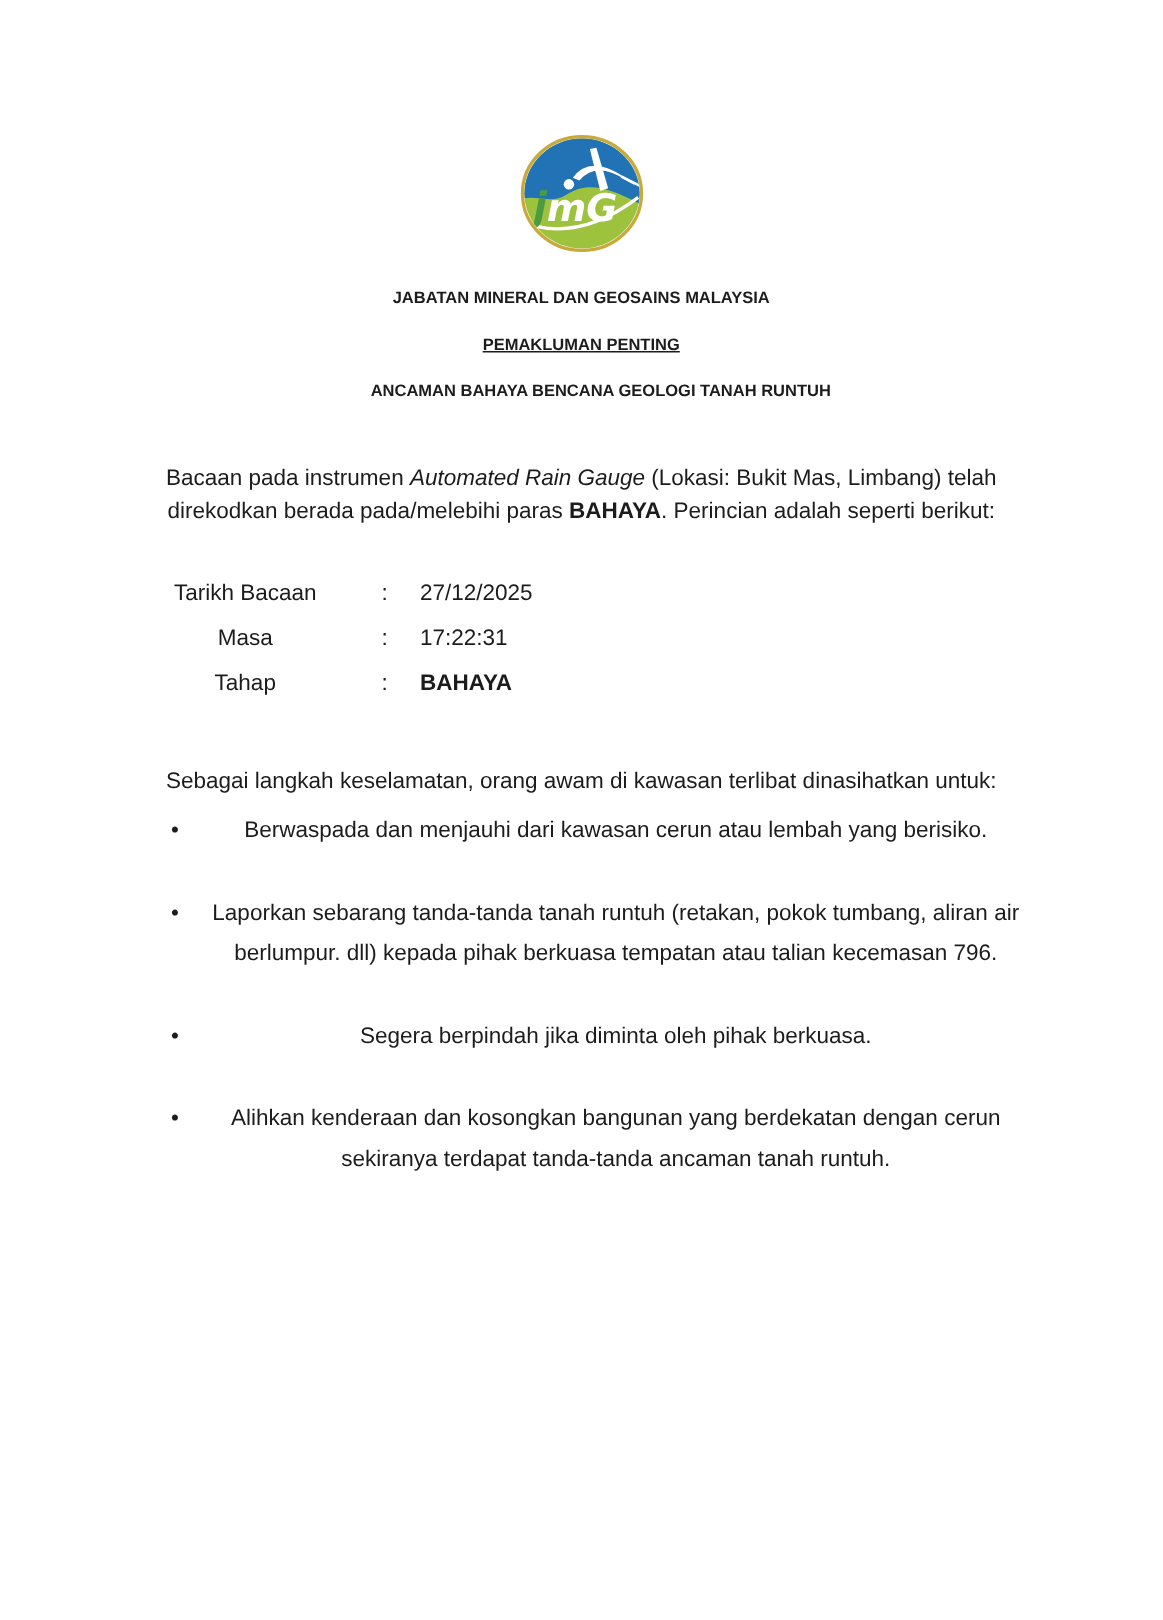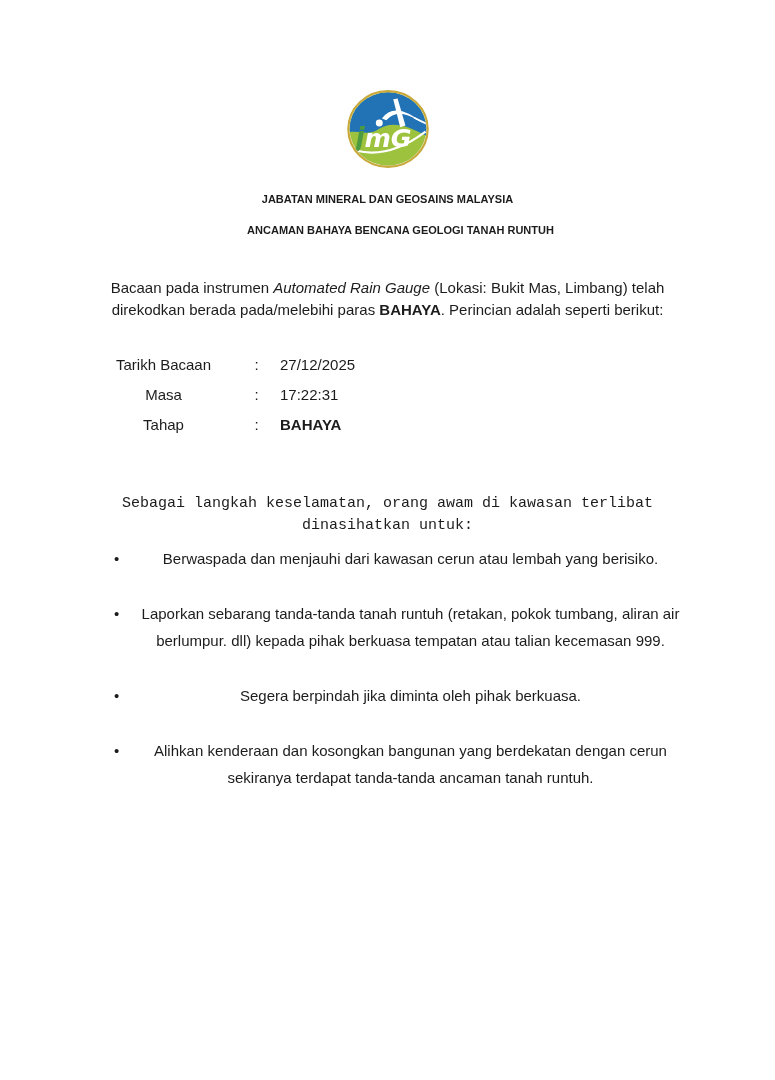--- a/index.html
+++ b/index.html
@@ -49,23 +49,22 @@
   .detail-row {
     display: flex;
     line-height: 15px;
     margin-bottom: 15px;
   }
   .d-label { width: 139px; }
   .d-colon { width: 47px; }
   .d-value.bold { font-weight: bold; }
 
   .advisory-intro {
-    margin-top: 61px;
+    margin-top: 47px;
     line-height: 22px;
-    font-family: Liberation Mono, monospace;
   }
 
   .bullets {
     margin-top: 8px;
     list-style: none;
   }
   .bullet-item {
     position: relative;
     padding-left: 46px;
     line-height: 27px;
@@ -105,20 +104,23 @@
         <path d="M 14,72 Q 52,81 93,50" stroke-width="2.5" fill="none" stroke="#ffffff"></path>
 
         <text x="13" y="67" font-size="30" font-style="italic" font-weight="bold" font-family="DejaVu Sans, sans-serif" fill="#4d9b40">j</text>
         <text x="23" y="68" font-size="29" font-style="italic" font-weight="bold" font-family="DejaVu Sans, sans-serif" fill="#ffffff">mG</text>
       </g>
       <ellipse cx="50" cy="47" rx="45.5" ry="43.5" fill="none" stroke-width="2.5" stroke="#c8a93c"></ellipse>
     </svg>
   </div>
 
   <div class="heading org">JABATAN MINERAL DAN GEOSAINS MALAYSIA</div>
+  <div class="heading title">
+    <span class="u">PEMAKLUMAN PENTING</span>
+  </div>
   <div class="heading subtitle">ANCAMAN BAHAYA BENCANA GEOLOGI TANAH RUNTUH</div>
 
   <div class="content">
 
     <p class="intro"><span>Bacaan pada instrumen </span><span class="instr">Automated Rain Gauge</span><span> (Lokasi: Bukit Mas, Limbang) telah direkodkan berada pada/melebihi paras </span><span class="lvl">BAHAYA</span><span>. Perincian adalah seperti berikut:</span></p>
 
     <div class="details">
       <div class="detail-row">
         <span class="d-label">Tarikh Bacaan</span>
         <span class="d-colon">:</span>
@@ -133,19 +135,19 @@
         <span class="d-label">Tahap</span>
         <span class="d-colon">:</span>
         <span class="d-value bold">BAHAYA</span>
       </div>
     </div>
 
     <p class="advisory-intro">Sebagai langkah keselamatan, orang awam di kawasan terlibat dinasihatkan untuk:</p>
 
     <ul class="bullets">
       <li class="bullet-item">Berwaspada dan menjauhi dari kawasan cerun atau lembah yang berisiko.</li>
-      <li class="bullet-item">Laporkan sebarang tanda-tanda tanah runtuh (retakan, pokok tumbang, aliran air berlumpur. dll) kepada pihak berkuasa tempatan atau talian kecemasan 999.</li>
+      <li class="bullet-item">Laporkan sebarang tanda-tanda tanah runtuh (retakan, pokok tumbang, aliran air berlumpur. dll) kepada pihak berkuasa tempatan atau talian kecemasan 796.</li>
       <li class="bullet-item">Segera berpindah jika diminta oleh pihak berkuasa.</li>
       <li class="bullet-item">Alihkan kenderaan dan kosongkan bangunan yang berdekatan dengan cerun sekiranya terdapat tanda-tanda ancaman tanah runtuh.</li>
     </ul>
 
   </div>
 </div>
 
 </body></html>

